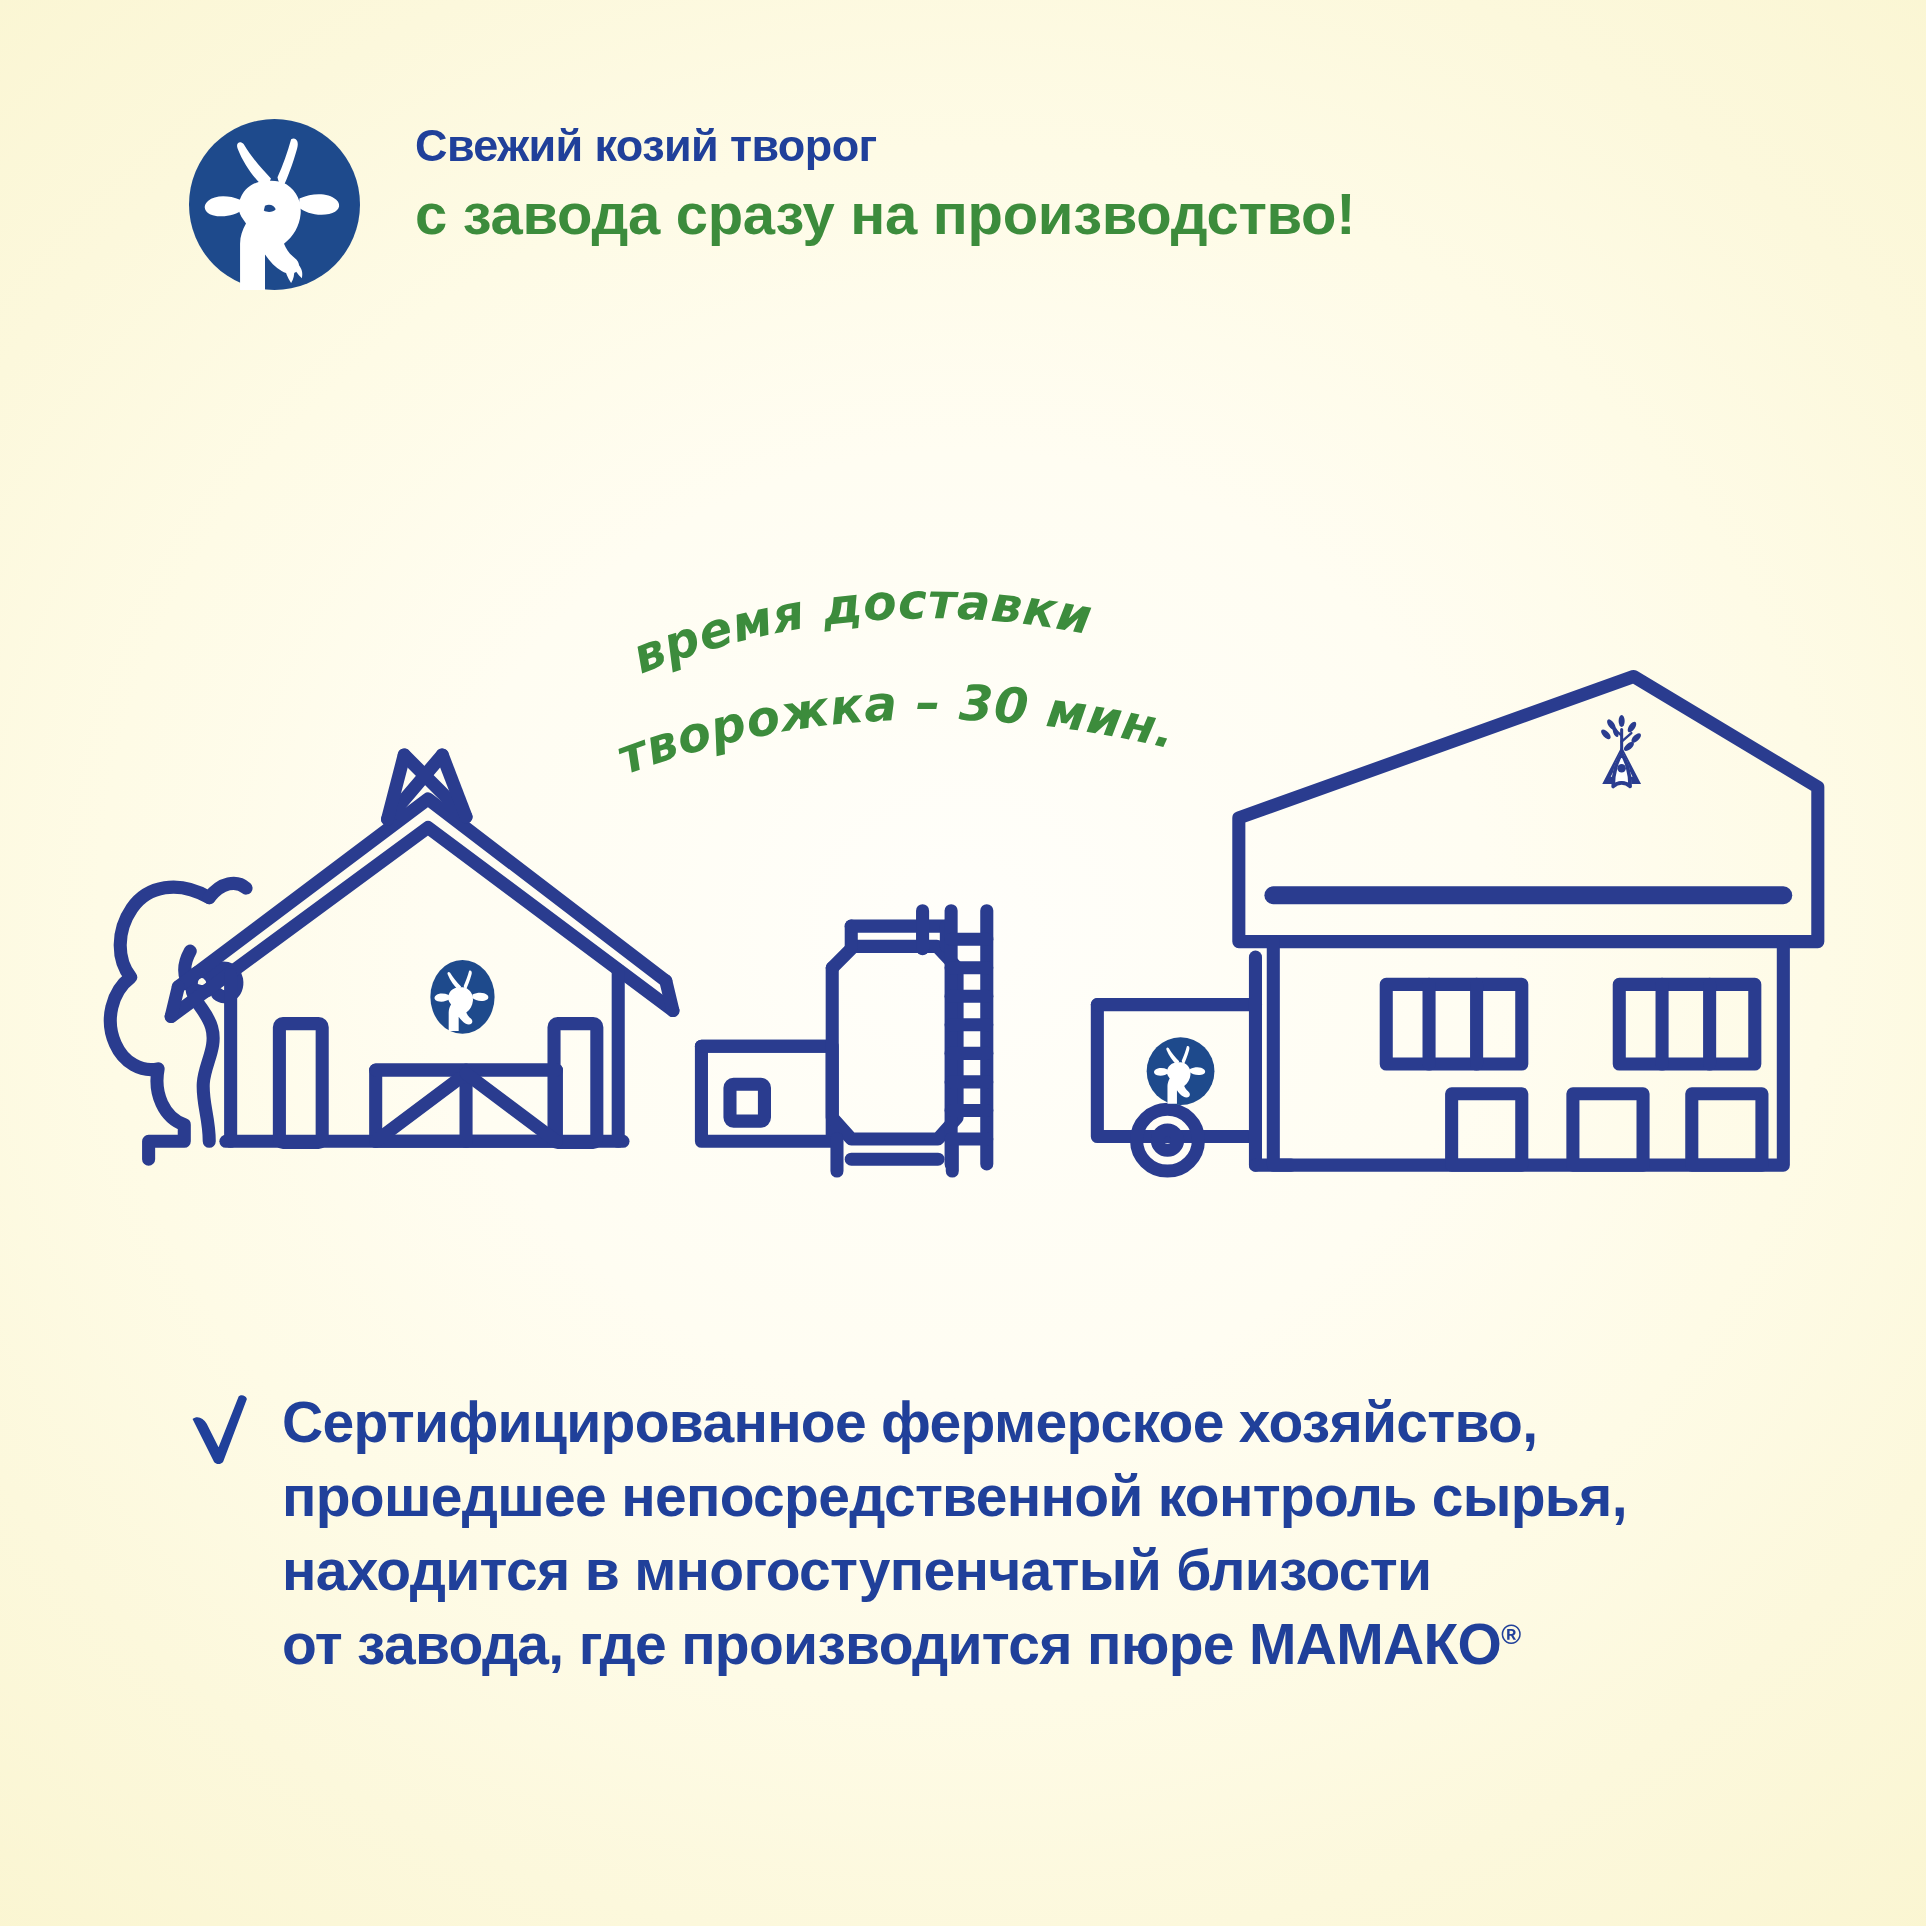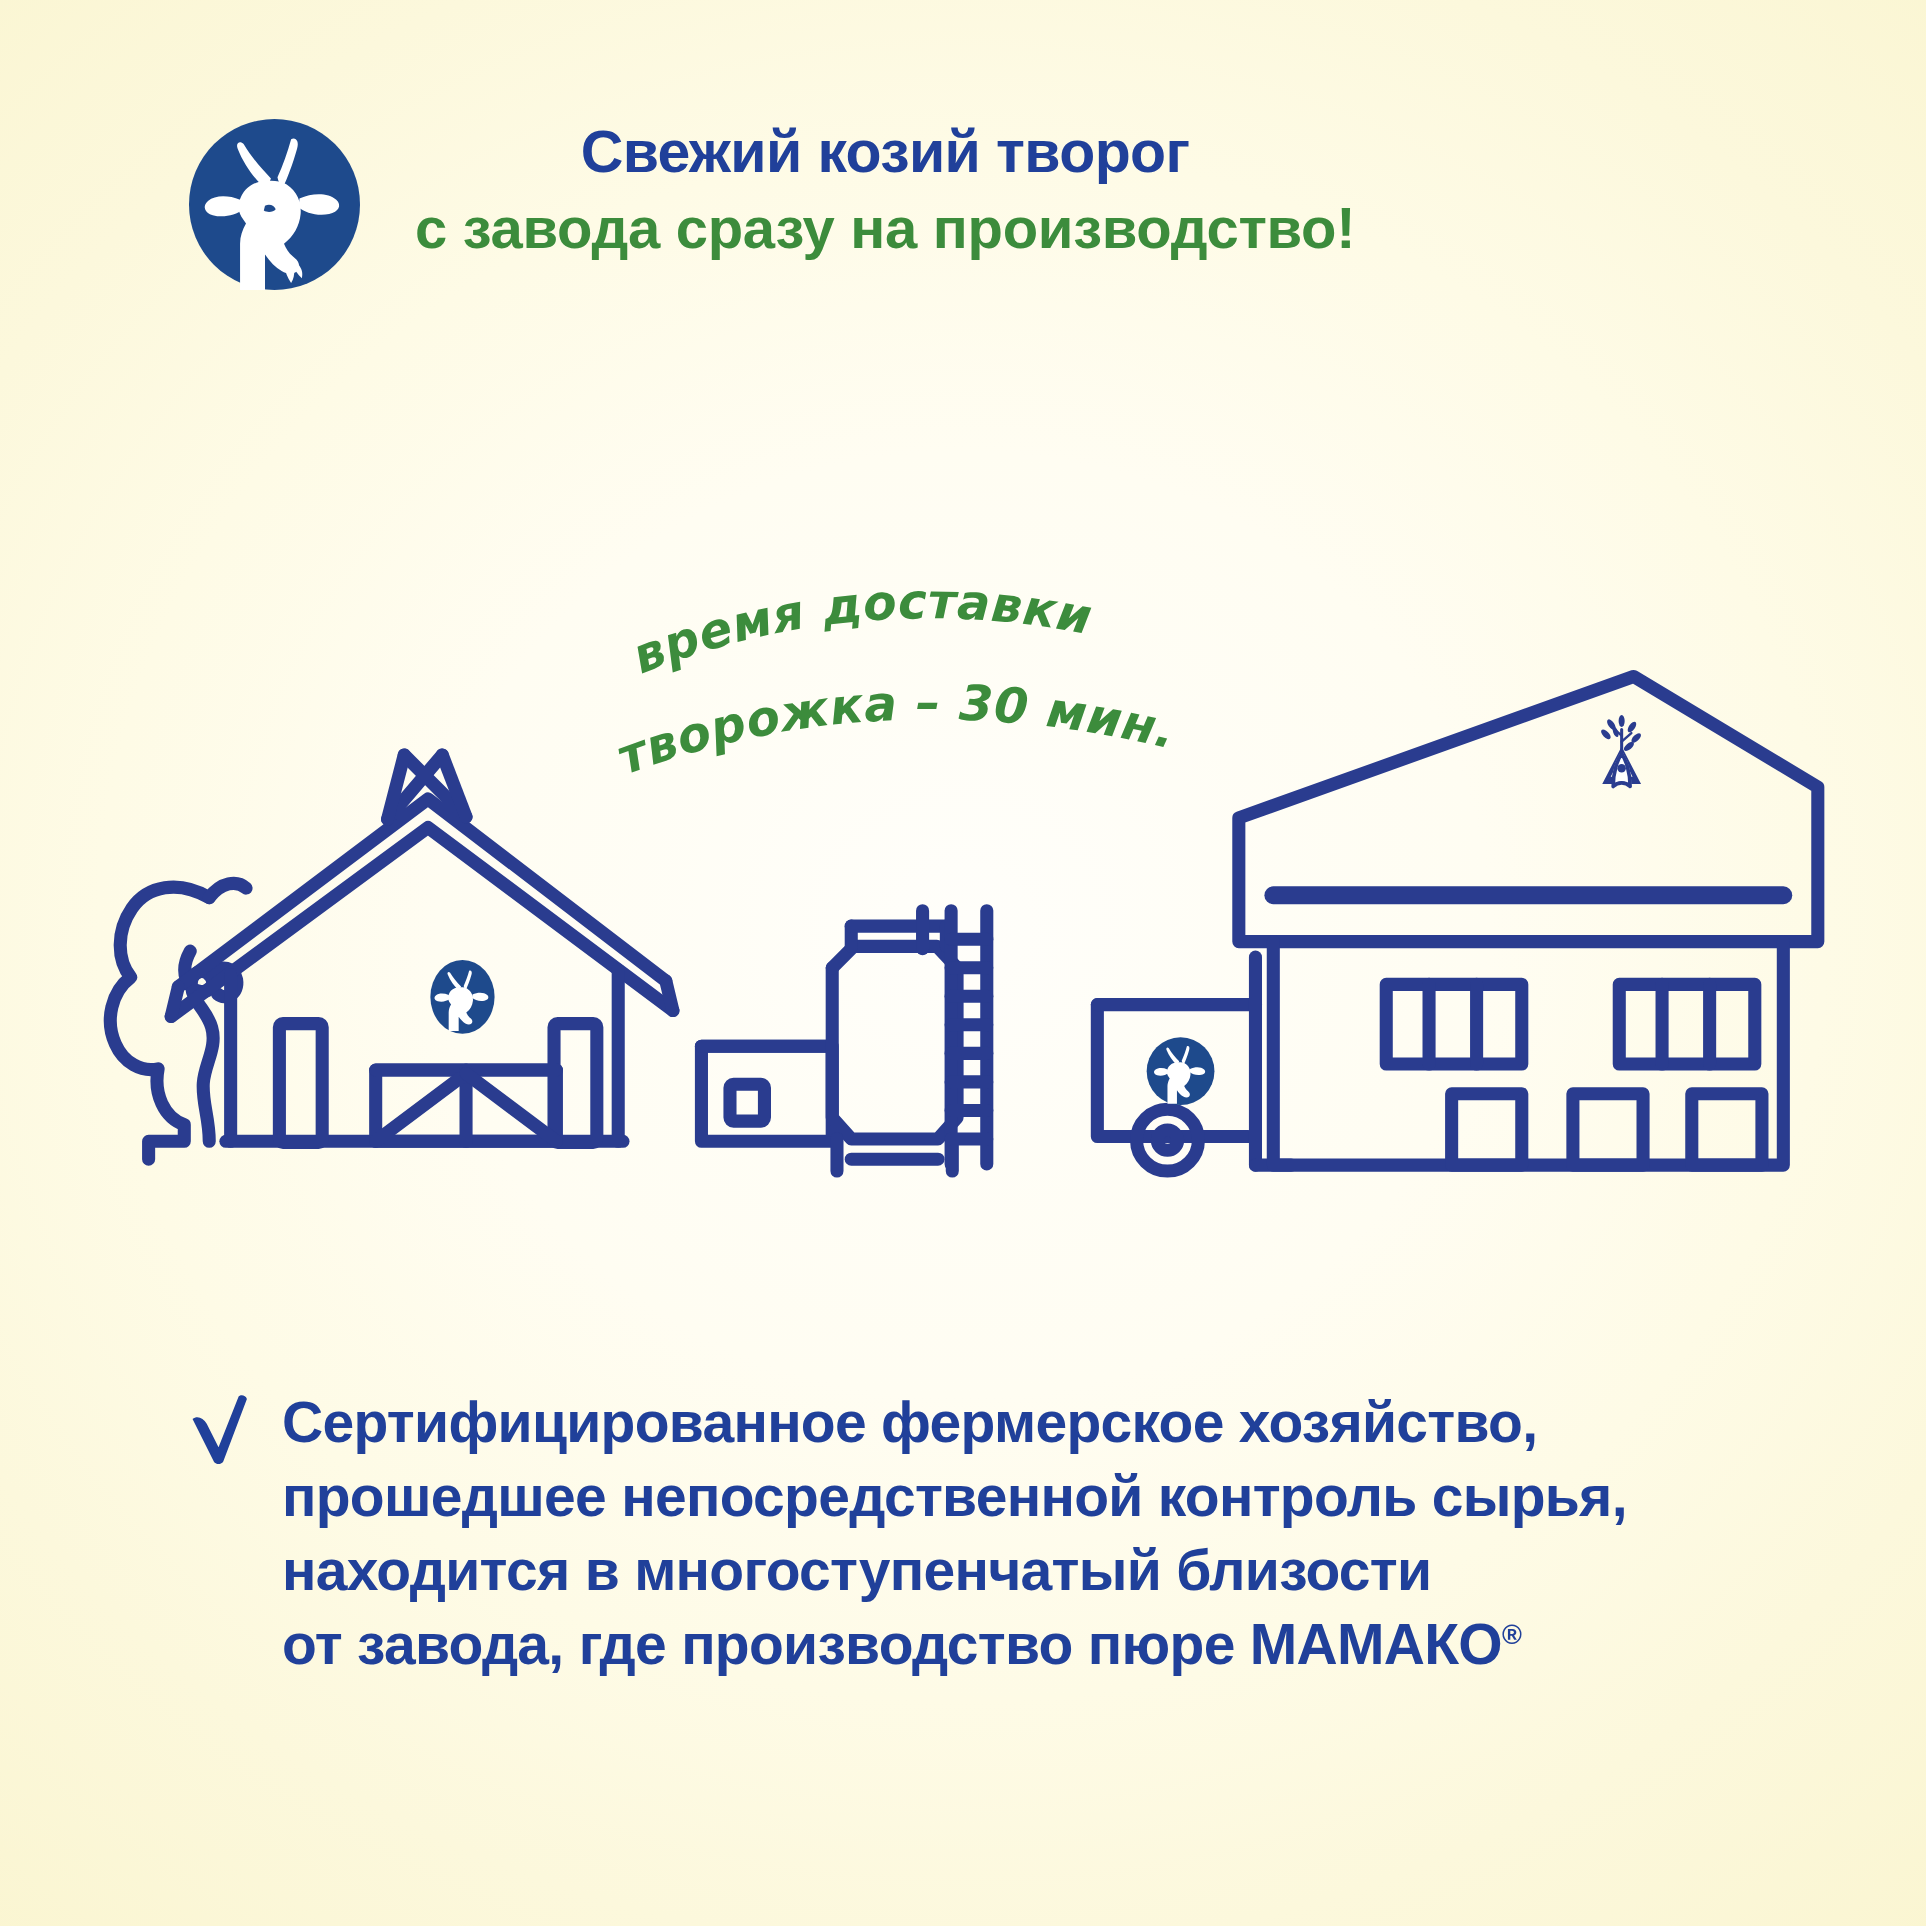--- a/index.html
+++ b/index.html
@@ -32,27 +32,26 @@
   .logo-badge{
     width:171px;height:171px;
     flex:0 0 171px;
     margin-top:2.4px;
   }
   .header-text{
     margin-left:55px;
     padding-top:6px;
   }
   .title-main{
-    font-size:59px;
+    font-size:45px;
     font-weight:bold;
     color:#20409A;
     letter-spacing:-0.6px;
     line-height:1.0;
     white-space:nowrap;
-    text-align:center;
   }
   .title-sub{
     font-size:58px;
     font-weight:bold;
     color:#3C8C3C;
     letter-spacing:-0.3px;
     line-height:1.0;
     margin-top:16.6px;
     white-space:nowrap;
   }
@@ -350,18 +349,18 @@
       <svg viewBox="0 0 110 120" xmlns="http://www.w3.org/2000/svg">
         <path d="M6 44 C14 38 24 42 30 52 L50 92 L84 6 C88 2 96 4 98 10
                  L58 116 C54 122 46 122 42 116 Z" fill="#20409A"></path>
       </svg>
     </div>
 
     <div class="bullet-text">
       <span class="ln">Сертифицированное фермерское хозяйство,</span>
       <span class="ln">прошедшее непосредственной контроль сырья,</span>
       <span class="ln">находится в многоступенчатый близости</span>
-      <span class="ln"><span>от завода, где производство пюре МАМАКО</span><span class="reg">®</span></span>
+      <span class="ln"><span>от завода, где производится пюре МАМАКО</span><span class="reg">®</span></span>
     </div>
   </div>
 
 </div>
 
 
 </body></html>

